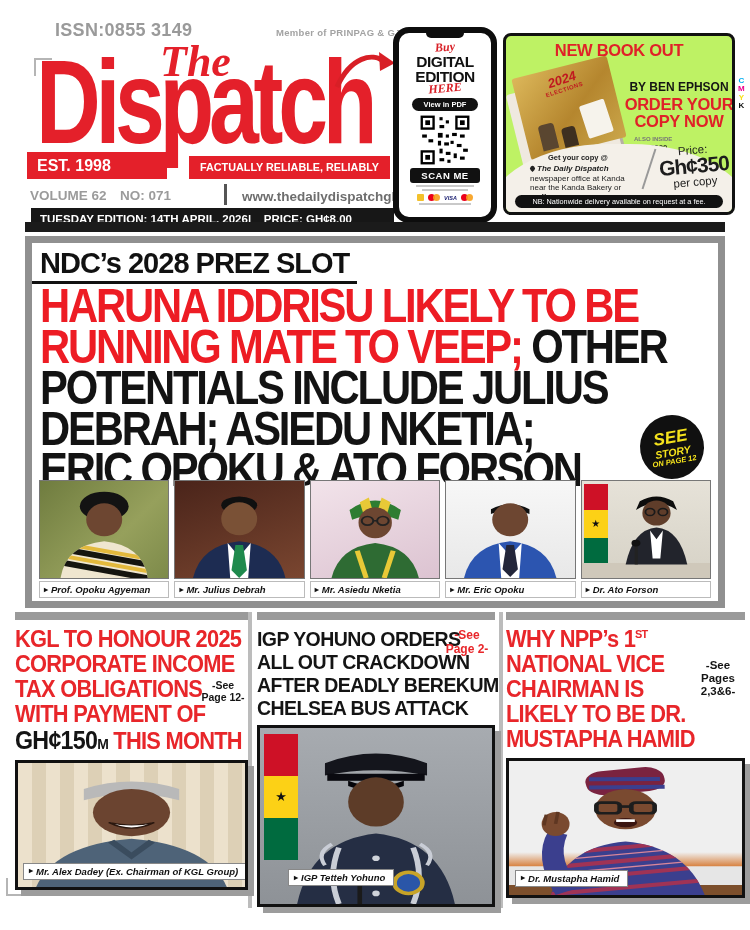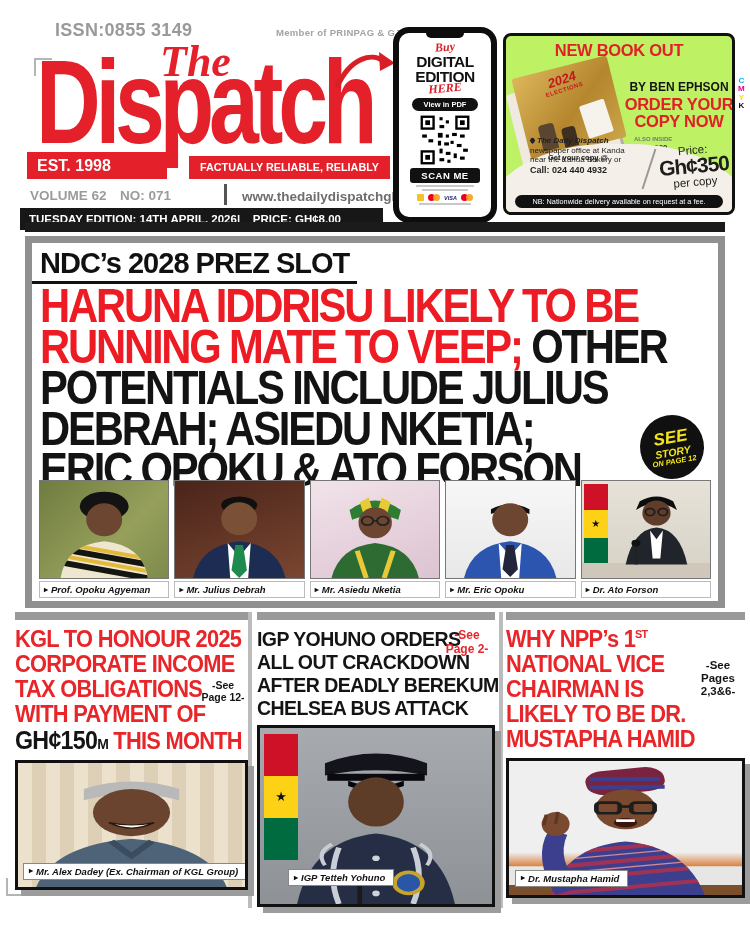--- a/index.html
+++ b/index.html
@@ -20,21 +20,21 @@
   .logo-the{left:160px;top:36px;font-family:"Liberation Serif",serif;font-style:italic;font-weight:700;
             font-size:44px;color:#e4202a;}
   .est-box{left:27px;top:152px;width:140px;height:27px;background:#e4202a;color:#fff;
            font-weight:700;font-size:16px;line-height:27px;padding-left:10px;box-sizing:border-box;}
   .tagline-box{left:189px;top:156px;width:201px;height:23px;background:#e4202a;color:#fff;
            font-weight:700;font-size:10.8px;line-height:23px;text-align:center;}
   .vol{left:30px;top:188px;font-size:13.5px;font-weight:700;color:#9b9b9b;}
   .issue{left:120px;top:188px;font-size:13.5px;font-weight:700;color:#9b9b9b;}
   .vol-divider{left:224px;top:184px;width:2.5px;height:21px;background:#555;}
   .website{left:242px;top:189px;font-size:13.5px;font-weight:700;color:#6e6e6e;cursor:pointer;}
-  .edition-bar{left:20px;top:208px;width:363px;height:22px;background:#171717;color:#fff;
+  .edition-bar{left:31px;top:208px;width:363px;height:22px;background:#171717;color:#fff;
            display:flex;justify-content:space-between;align-items:center;
            padding:0 42px 0 9px;box-sizing:border-box;font-size:11.5px;font-weight:700;}
 
   
   .phone{left:393px;top:27px;width:104px;height:196px;background:#fff;border:6px solid #0d0d0d;
          border-radius:16px;box-sizing:border-box;text-align:center;}
   .phone-notch{position:absolute;left:50%;top:-2px;transform:translateX(-50%);width:38px;height:7px;
          background:#0d0d0d;border-radius:0 0 5px 5px;}
   .buy{margin-top:7px;font-family:"Liberation Serif",serif;font-style:italic;font-weight:700;
        font-size:12px;color:#d81f26;transform:rotate(-5deg);}
@@ -71,21 +71,21 @@
   .cover-fig{position:absolute;background:#5a4630;border-radius:4px 4px 0 0;}
   .cover-ballot{position:absolute;right:12px;bottom:8px;width:26px;height:34px;background:#f6f3ec;border-radius:2px;transform:rotate(-4deg);}
   .ad-author{position:absolute;left:118px;top:44px;width:110px;text-align:center;font-size:12px;font-weight:700;color:#151515;}
   .ad-order{position:absolute;left:116px;top:60px;width:114px;text-align:center;font-size:16.5px;
       font-weight:900;color:#e02128;line-height:1.02;letter-spacing:-.3px;}
   .ad-also{position:absolute;left:128px;top:100px;width:70px;font-size:6px;font-weight:700;color:#777;}
   .ad-inside{position:absolute;left:128px;top:108px;width:62px;font-size:7.8px;font-weight:700;color:#333;line-height:1.15;}
   .ad-oval{position:absolute;left:-18px;bottom:-2px;width:262px;height:70px;background:#f4f0e9;
       border-radius:120px 120px 0 0/70px 70px 0 0;}
   .ad-get{position:absolute;left:42px;bottom:50px;font-size:7.5px;font-weight:700;color:#222;text-align:center;}
-  .ad-addr{position:absolute;left:24px;bottom:36px;width:112px;font-size:8px;color:#222;line-height:1.22;}
+  .ad-addr{position:absolute;left:24px;bottom:8px;width:112px;font-size:8px;color:#222;line-height:1.22;}
   .ad-addr .nm{font-style:italic;font-weight:900;}
   .pin{display:inline-block;width:5px;height:5px;background:#222;border-radius:50% 50% 50% 0;transform:rotate(-45deg);margin-right:2px;}
   .ad-call{font-weight:900;font-size:9px;}
   .ad-slash{position:absolute;left:142px;bottom:22px;width:2px;height:42px;background:#999;transform:rotate(18deg);}
   .ad-price{position:absolute;left:150px;bottom:24px;width:76px;text-align:center;color:#1d1d1d;transform:rotate(-5deg);}
   .ad-price .p1{font-size:11.5px;}
   .ad-price .p2{font-size:21px;font-weight:800;letter-spacing:-1px;line-height:.95;}
   .ad-price .p3{font-size:11.5px;}
   .ad-nb{position:absolute;left:50%;bottom:4px;transform:translateX(-50%);width:208px;height:13px;background:#111;
       border-radius:7px;color:#fff;font-size:7.3px;line-height:13px;text-align:center;}

